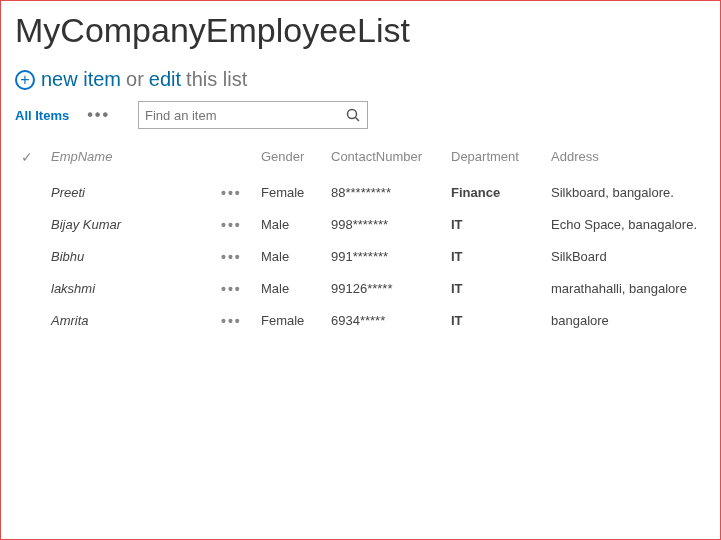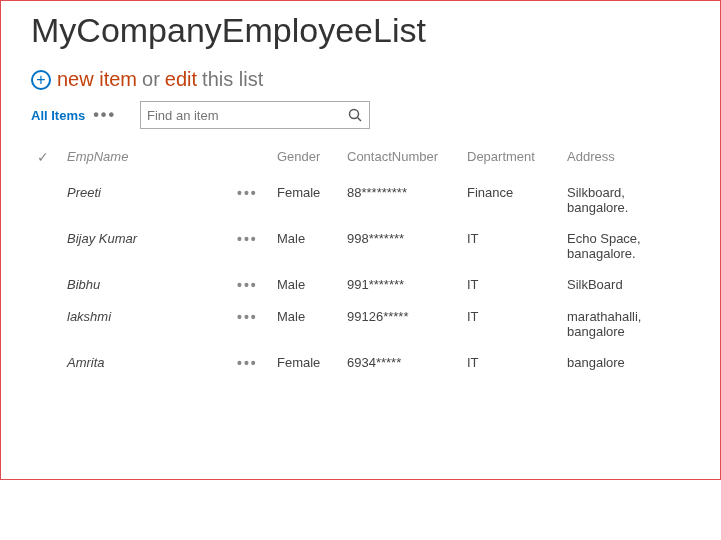--- a/index.html
+++ b/index.html
@@ -4,23 +4,23 @@
 <style>
   * { box-sizing: border-box; margin: 0; padding: 0; }
   body {
     font-family: "Segoe UI Light", "Segoe UI", Arial, sans-serif;
     font-size: 13px;
     color: #444;
     background: #fff;
   }
   .frame {
     width: 721px;
-    height: 480px;
+    height: 540px;
     border: 1px solid #e34c4c;
-    padding: 10px 30px;
+    padding: 10px 14px;
     overflow: hidden;
   }
   .page-title {
     font-size: 34px;
     font-weight: 200;
     color: #333;
     margin-bottom: 18px;
   }
   .toolbar {
     display: flex;
@@ -37,26 +37,26 @@
     border-radius: 50%;
     display: inline-flex;
     align-items: center;
     justify-content: center;
     color: #0072c6;
     font-size: 16px;
     line-height: 1;
     margin-right: 6px;
     font-weight: 400;
   }
-  .link-blue { color: #c2410c; }
+  .link-blue { color: #0369a1; }
   .toolbar .txt { margin-right: 5px; }
   .views-row {
     display: flex;
     align-items: center;
-    gap: 8px;
+    gap: 18px;
     margin-bottom: 14px;
   }
   .view-link {
     color: #0072c6;
     font-size: 13px;
     font-weight: 600;
     cursor: pointer;
   }
   .ellipsis-icon {
     color: #777;
@@ -65,21 +65,21 @@
     cursor: pointer;
     font-weight: bold;
   }
   .searchbox {
     display: flex;
     align-items: center;
     border: 1px solid #ababab;
     width: 230px;
     height: 28px;
     padding: 0 6px;
-    margin-left: 16px;
+    margin-left: 10px;
   }
   .searchbox input {
     flex: 1;
     border: none;
     outline: none;
     font-size: 13px;
     color: #666;
     background: transparent;
     font-family: inherit;
   }
@@ -103,21 +103,21 @@
     padding: 8px 6px;
     vertical-align: top;
     color: #444;
     font-size: 13px;
   }
   .col-check { width: 30px; text-align:center; }
   .col-name { width: 170px; font-style: italic; }
   .col-menu { width: 40px; }
   .col-gender { width: 70px; }
   .col-contact { width: 120px; }
-  .col-dept { width: 100px; }
+  .col-dept { width: 100px; font-weight: bold; }
   .col-addr { width: auto; }
   .check-icon { color:#888; font-size:14px; }
   .row-menu {
     color:#888; font-size:14px; letter-spacing:2px; font-weight:bold; cursor:pointer;
   }
 </style>
 </head>
 <body>
 
 <div class="frame">

